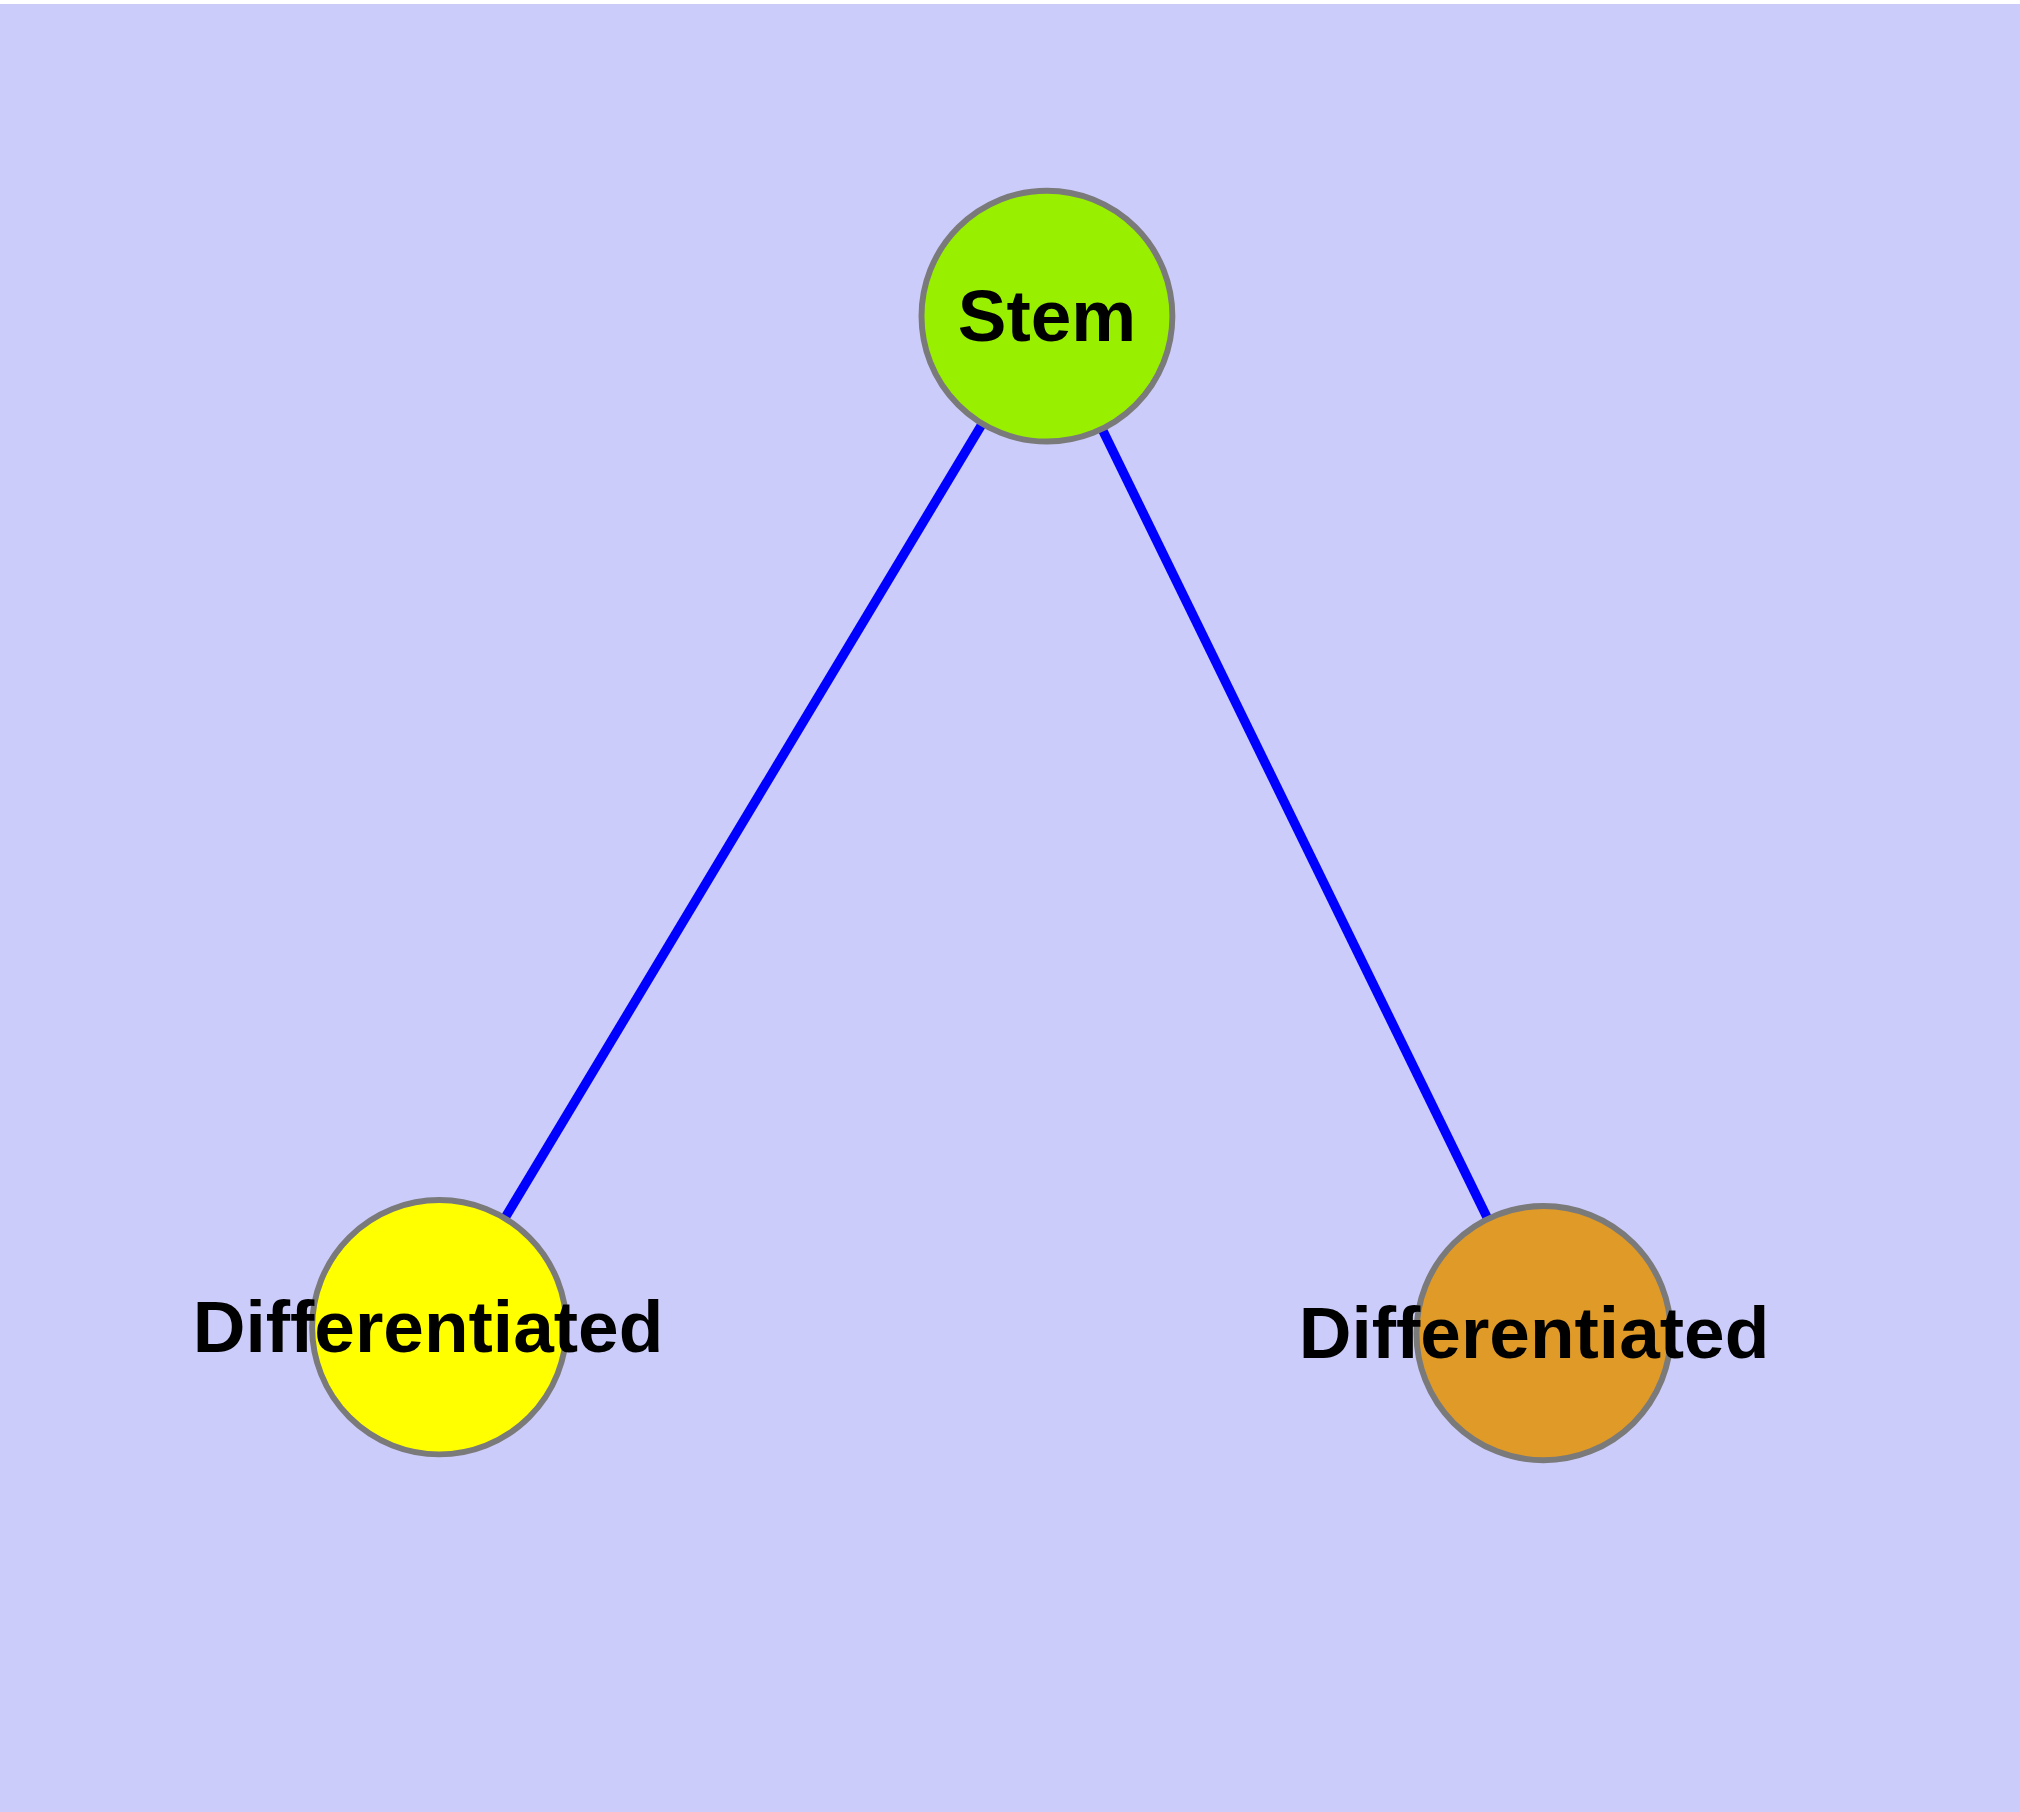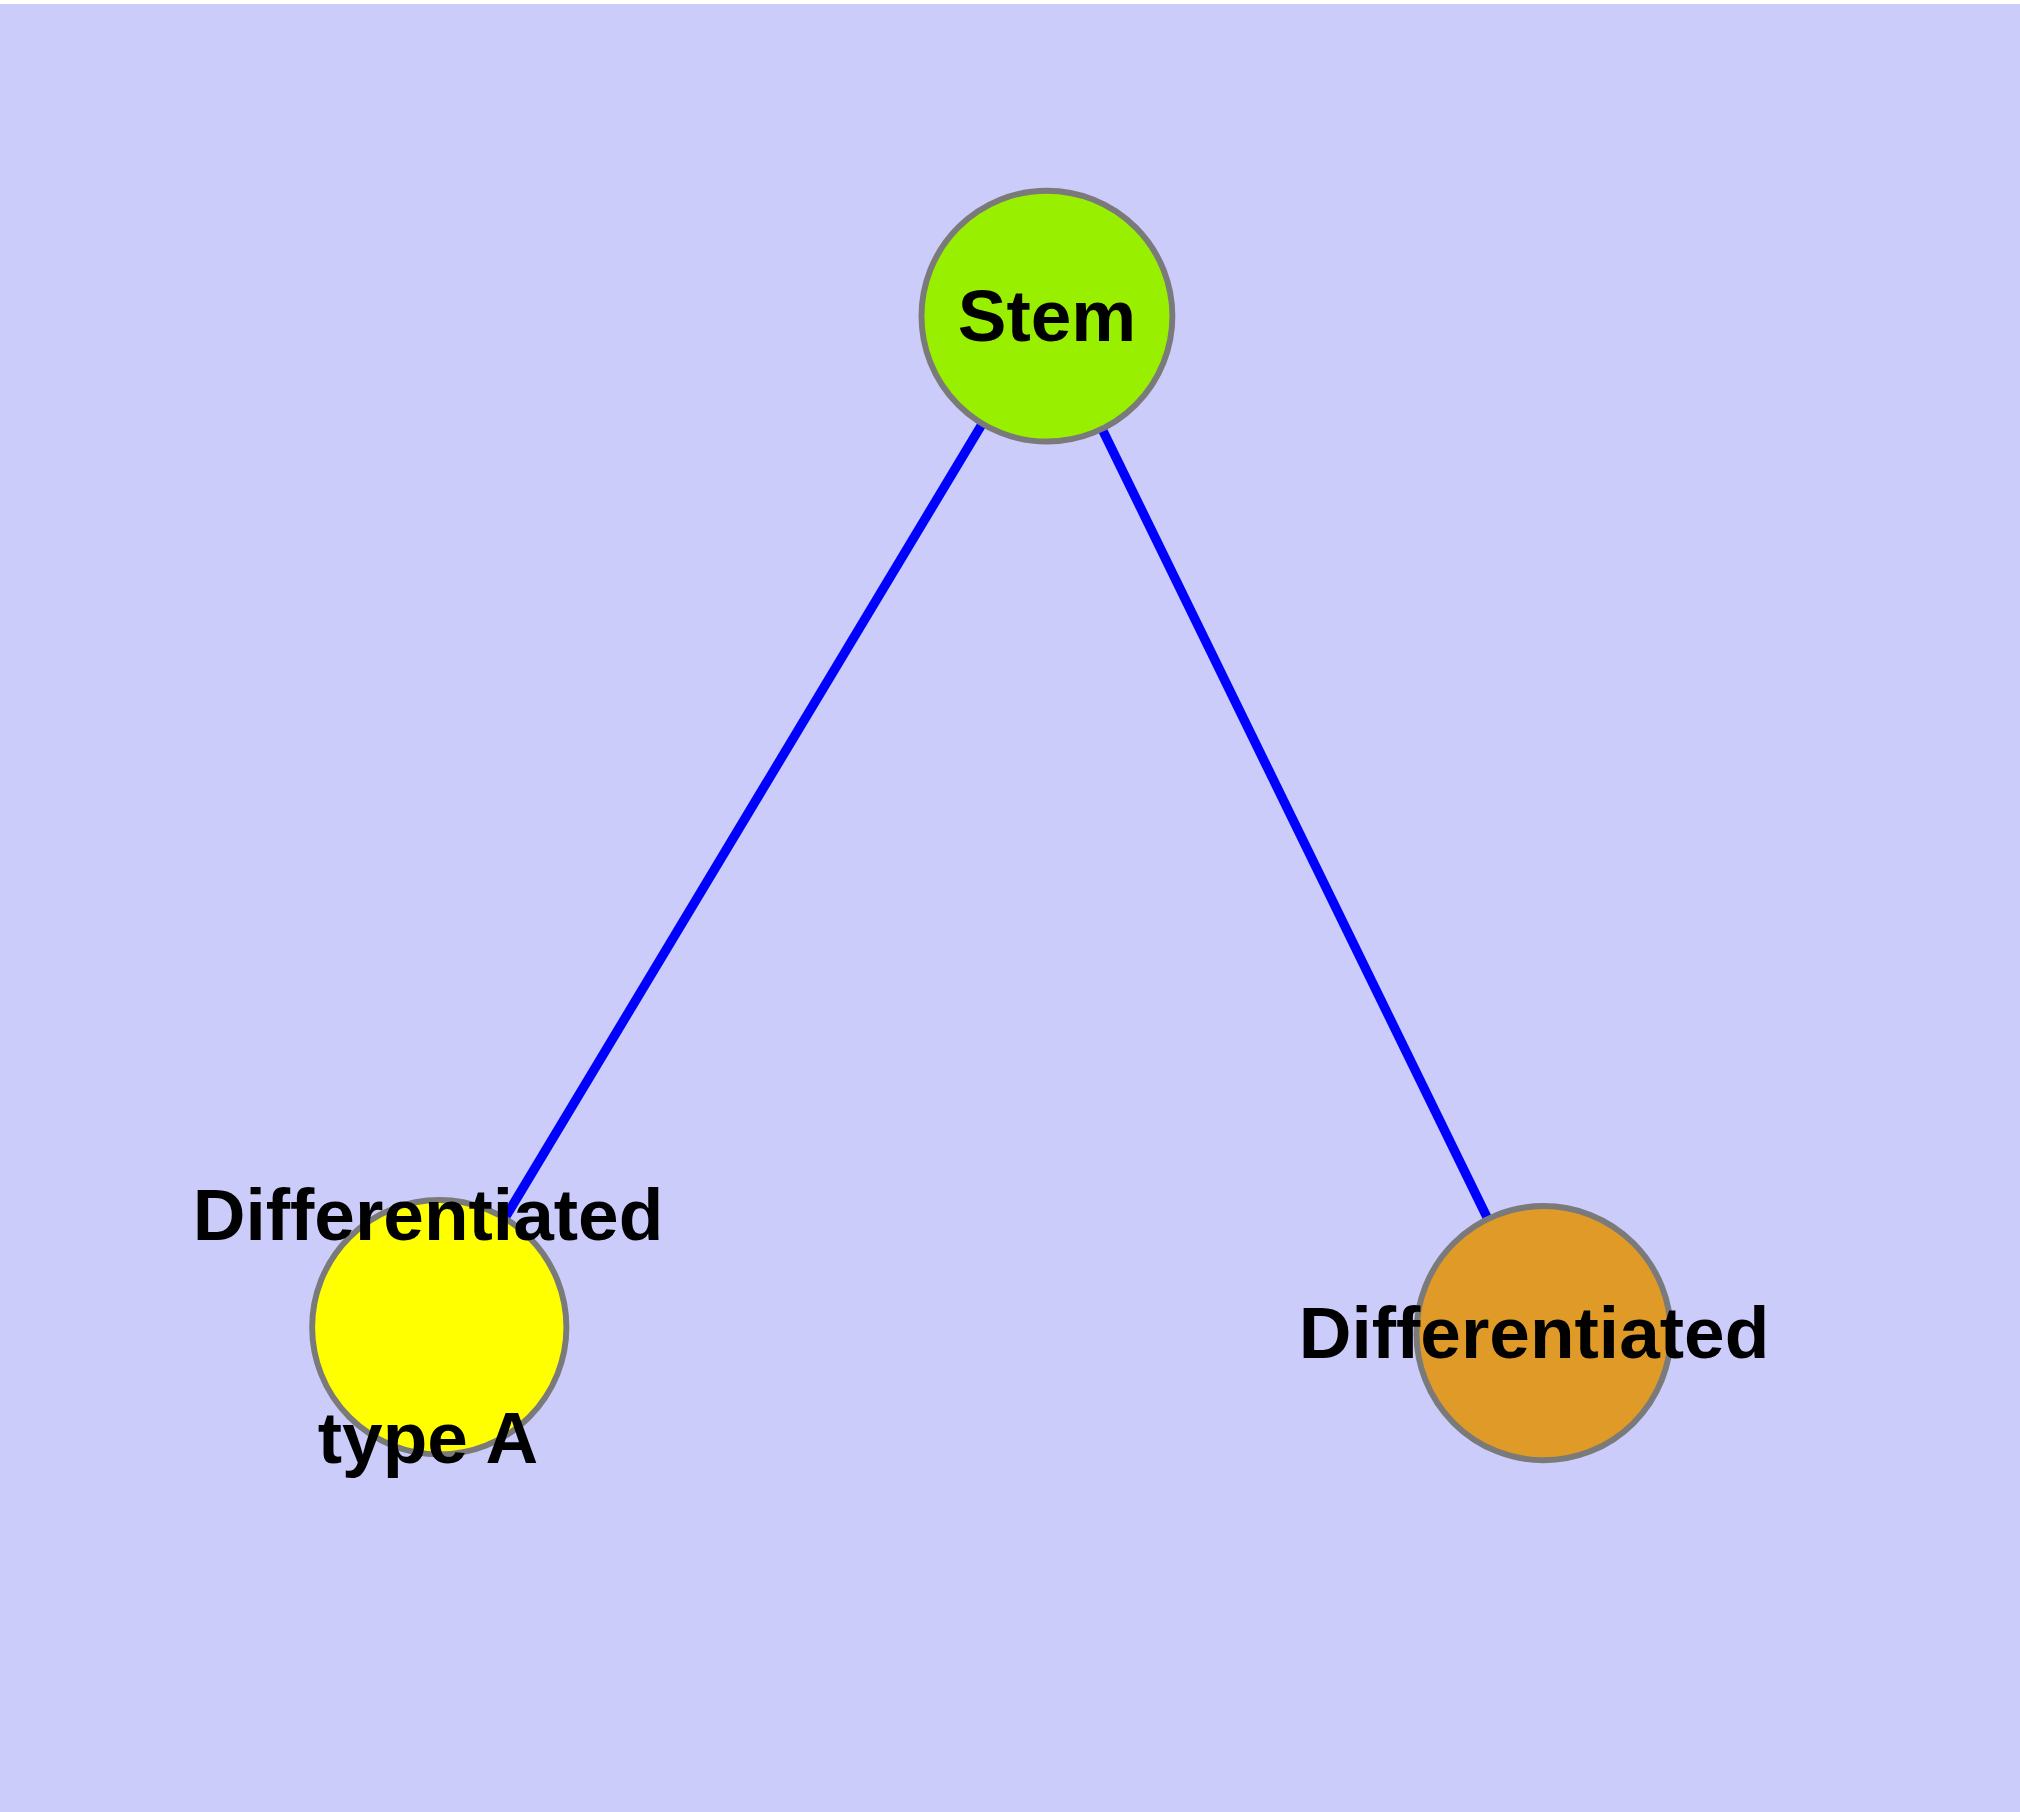--- a/index.html
+++ b/index.html
@@ -28,21 +28,21 @@
   }
   #graph-svg {
     position: absolute;
     left: 0;
     top: 0;
     width: 2021px;
     height: 1812px;
   }
   .node-label {
     position: absolute;
-    text-align: center;
+    text-align: right;
     color: #000000;
     font-family: "Liberation Sans", sans-serif;
     font-weight: bold;
     font-size: 73px;
     line-height: 1.02;
     white-space: pre;
     letter-spacing: 0px;
     pointer-events: none;
     transform: translate(-50%, -50%);
   }
@@ -65,21 +65,20 @@
       <circle cx="1235" cy="373" r="148" fill="#99ef00" stroke="#7a7a7a" stroke-width="7"></circle>
     </g>
   </svg>
 
   <div class="node-label" style="left: 1047px; top: 316px; color: rgb(0, 0, 0); font-size: 73px;">
     <div>Stem</div>
   </div>
 
   <div class="node-label" style="left: 428px; top: 1327px; color: rgb(0, 0, 0); font-size: 73px;">
     <div>Differentiated</div>
-    <div>type A</div>
   </div>
 
   <div class="node-label" style="left: 1534px; top: 1333px; color: rgb(0, 0, 0); font-size: 73px;">
     <div>Differentiated</div>
   </div>
 
 </div>
 
 
 </body></html>

